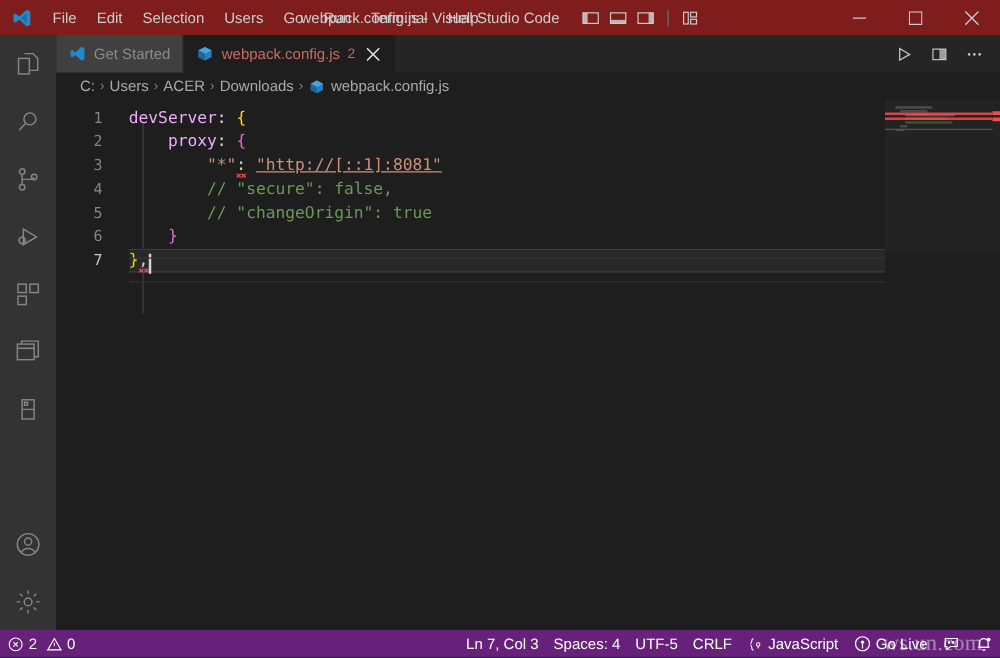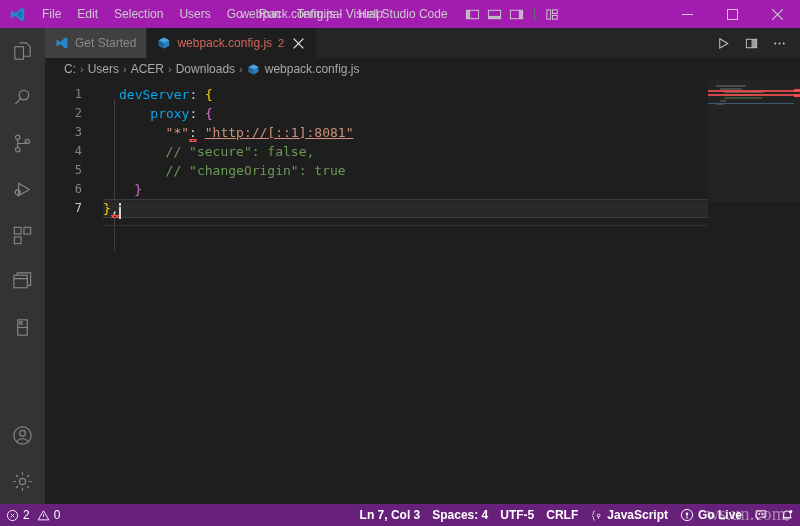--- a/index.html
+++ b/index.html
@@ -7,21 +7,21 @@
     width: 800px; height: 526px;
     background: #1e1e1e;
     font-family: "Liberation Sans", sans-serif;
     overflow: hidden;
     -webkit-font-smoothing: antialiased;
   }
   #app { position: relative; width: 800px; height: 526px; display: flex; flex-direction: column; }
 
   
   .titlebar {
-    height: 28px; background: #a21caf; color: #cccccc;
+    height: 28px; background: #7f1d1d; color: #cccccc;
     display: flex; align-items: center; flex: 0 0 28px;
     font-size: 12px; position: relative; justify-content: flex-end;
   }
   .vscode-logo { width: 34px; height: 28px; display: flex; align-items: center; justify-content: center; }
   .menu { display: flex; align-items: center; height: 28px; }
   .menu-item {
     padding: 0 8px; height: 28px; line-height: 28px;
     font-size: 12px; color: #cccccc; white-space: nowrap;
   }
   .title-center {
@@ -89,21 +89,21 @@
   .code-lines {
     flex: 1; padding-top: 5px; position: relative;
     font-family: "DejaVu Sans Mono", monospace; font-size: 13px; min-width: 0;
   }
   .cl { height: 19px; line-height: 19px; white-space: pre; position: relative; }
   .cl.active-line { background: #282828; box-shadow: inset 0 1px 0 #3b3b3b, inset 0 -1px 0 #3b3b3b; }
   .cl.active-line::after {
     content: ""; position: absolute; left: -58px; right: 0; top: 0; bottom: 0; pointer-events: none;
   }
   
-  .t-prop   { color: #0ea5e9; margin-left: 16px; }
+  .t-prop   { color: #f0abfc; }
   .t-plain  { color: #d4d4d4; }
   .t-punct  { color: #d4d4d4; }
   .t-brace1 { color: #ffd700; }
   .t-brace2 { color: #da70d6; }
   .t-str    { color: #ce9178; }
   .t-link   { color: #ce9178; text-decoration: underline; }
   .t-comment{ color: #6a9955; }
   .squiggle {
     background-image: linear-gradient(135deg, transparent 0 40%, #f14c4c 40% 60%, transparent 60% 100%),
                       linear-gradient(45deg, transparent 0 40%, #f14c4c 40% 60%, transparent 60% 100%);
@@ -129,21 +129,21 @@
   .mm-slider { position: absolute; top: 0; right: 0; width: 92px; height: 122px; background: rgba(255,255,255,0.025); }
   .scroll-deco { position: absolute; top: 0; right: 0; width: 6px; height: 100%; }
   .scroll-err { position: absolute; right: 0; width: 6px; height: 3px; background: #f14c4c; }
 
   
   .statusbar {
     height: 22px; flex: 0 0 22px; background: #68217a; display: flex; align-items: center;
     color: #ffffff; font-size: 12px;
   }
   .sb-left { display: flex; align-items: center; height: 22px; }
-  .sb-right { margin-left: auto; display: flex; align-items: center; height: 22px; font-weight: bold; }
+  .sb-right { margin-left: auto; display: flex; align-items: center; height: 22px; }
   .sb-item {
     display: flex; align-items: center; gap: 4px; padding: 0 6px; height: 22px; white-space: nowrap;
   }
   .sb-icon { display: inline-flex; align-items: center; }
   .watermark {
     position: absolute; right: 14px; bottom: 1px; font-size: 18px; color: rgba(255,255,255,0.45);
     font-family: "Liberation Serif", serif; letter-spacing: .2px; pointer-events: none; z-index: 5;
   }
   svg { display: block; }
 </style>

